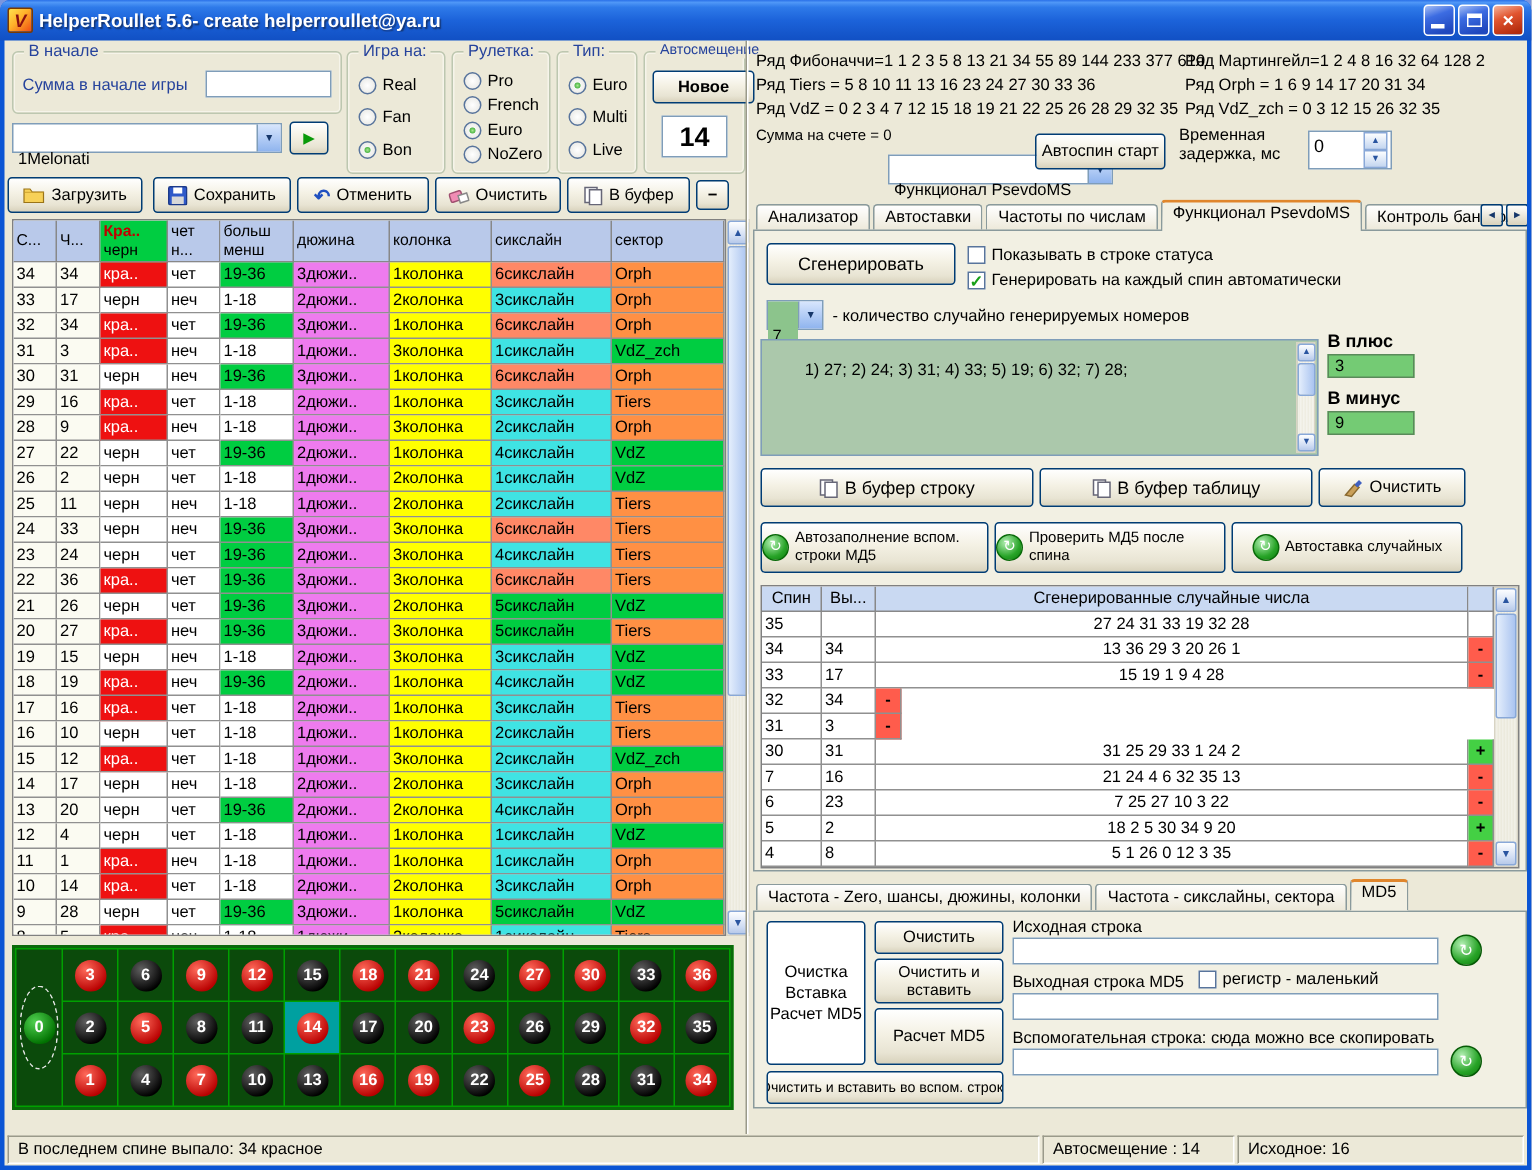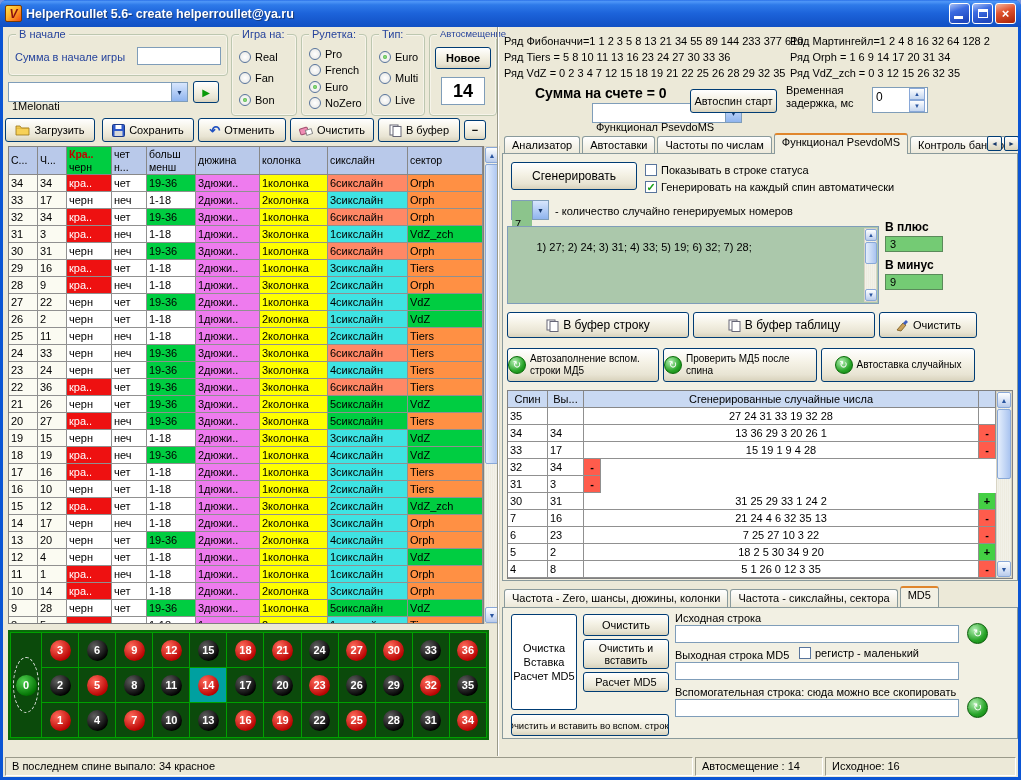--- a/index.html
+++ b/index.html
@@ -92,21 +92,21 @@
   .chip { width:21px; height:21px; border-radius:50%; color:#fff; font-weight:bold; font-size:11px;
     display:flex; align-items:center; justify-content:center; }
   .chip.red { background:radial-gradient(circle at 35% 30%,#ff6a5a,#b80000 75%); }
   .chip.black { background:radial-gradient(circle at 35% 30%,#606060,#000 75%); }
   .chip.green { background:radial-gradient(circle at 35% 30%,#50d050,#007000 75%); }
   .zoval { position:absolute; width:26px; height:56px; border:1px dashed #e6e6e6; border-radius:50%; }
 
   
   .series { position:absolute; white-space:nowrap; }
   .vdiv { position:absolute; left:494px; top:0; bottom:0; width:2px; border-left:1px solid #9a9a8a; border-right:1px solid #fff; }
-  .acct { position:absolute; font-weight:bold; font-size:14px;margin-left:31px; }
+  .acct { position:absolute; font-weight:normal; font-size:10px; }
   .dlabel { position:absolute; width:74px; line-height:13px; }
   .spinwrap { position:absolute; border:1px solid #7f9db9; background:#fff; display:flex; }
   .spinval { width:36px; padding:2px 3px; font-size:12px; }
   .spinbtns { width:16px; display:flex; flex-direction:column; }
   .spinbtns div { flex:1; border:1px solid #89a8d8; background:linear-gradient(180deg,#fdfeff,#c4d6f0); font-size:6px;
     display:flex; align-items:center; justify-content:center; color:#2a55a0; }
 
   .tabstrip { position:absolute; display:flex; align-items:flex-end; height:21px; }
   .tab { border:1px solid #8a9a9c; border-bottom:none; border-radius:3px 3px 0 0; height:18px;
     background:linear-gradient(#fff,#ece8d8); padding:2px 7px 0 7px; margin-right:2px; white-space:nowrap; }
@@ -221,21 +221,21 @@
             <span class="rlbl">Multi</span>
           </div>
           <div class="radio-row">
             <span class="radio"></span>
             <span class="rlbl">Live</span>
           </div>
         </div>
     </div>
     <div class="gbox" style="left:426px;top:7px;width:68px;height:82px;">
       <span class="glabel" style="font-size:9.5px;">Автосмещение</span>
-      <button class="btn" style="left:5px;top:12px;width:56px;height:22px;font-weight:bold;">Новое</button>
+      <button class="btn" style="left:5px;top:12px;width:68px;height:22px;font-weight:bold;">Новое</button>
       <div class="bigval" style="left:11px;top:42px;width:44px;height:28px;">14</div>
     </div>
 
     <div class="combo" style="left:5px;top:55px;width:180px;height:20px;">
       <span class="val">1Melonati</span>
       <span class="dd">▼</span>
     </div>
     <button class="btn" style="left:190px;top:54px;width:26px;height:22px;color:#0a9a0a;font-size:10px;">
         <span>▶</span>
       </button>
@@ -876,21 +876,21 @@
     <div class="tabstrip" style="left:501px;top:559px;">
         <div class="tab">Частота - Zero, шансы, дюжины, колонки</div>
         <div class="tab">Частота - сикслайны, сектора</div>
         <div class="tab active">MD5</div>
       </div>
 
     <div class="md5panel">
       <button class="btn" style="left:8px;top:6px;width:66px;height:96px;white-space:normal;line-height:14px;background:#fff;">Очистка Вставка Расчет MD5</button>
       <button class="btn" style="left:80px;top:6px;width:86px;height:22px;">Очистить</button>
       <button class="btn" style="left:80px;top:31px;width:86px;height:30px;white-space:normal;line-height:12px;font-size:10.5px;">Очистить и вставить</button>
-      <button class="btn" style="left:80px;top:64px;width:86px;height:20px;">Расчет MD5</button>
+      <button class="btn" style="left:80px;top:64px;width:86px;height:38px;">Расчет MD5</button>
 
       <span class="plainlbl" style="left:172px;top:4px;">Исходная строка</span>
       <input class="input" style="left: 172px; top: 17px; width: 284px; height: 18px;" value="">
       <div class="roundbtn" style="left:464px;top:15px;">
           <span>↻</span>
         </div>
 
       <span class="plainlbl" style="left:172px;top:41px;">Выходная строка MD5</span>
       <div class="cbrow" style="left:296px;top:39px;">
         <span class="cb"></span>

